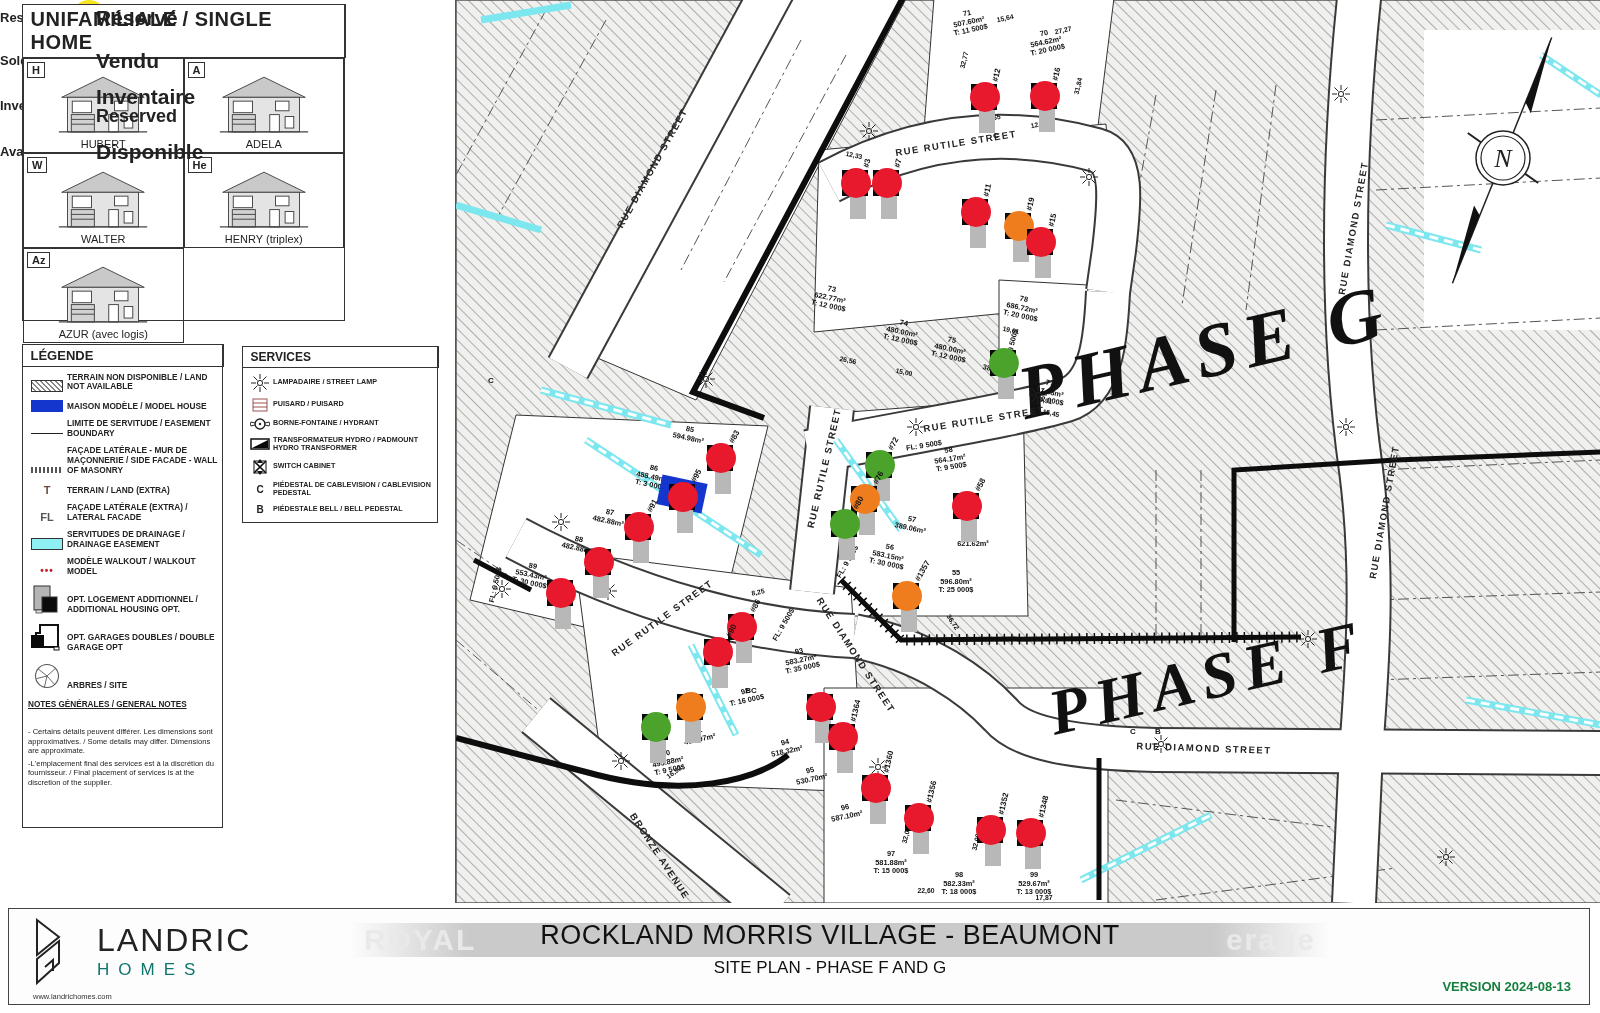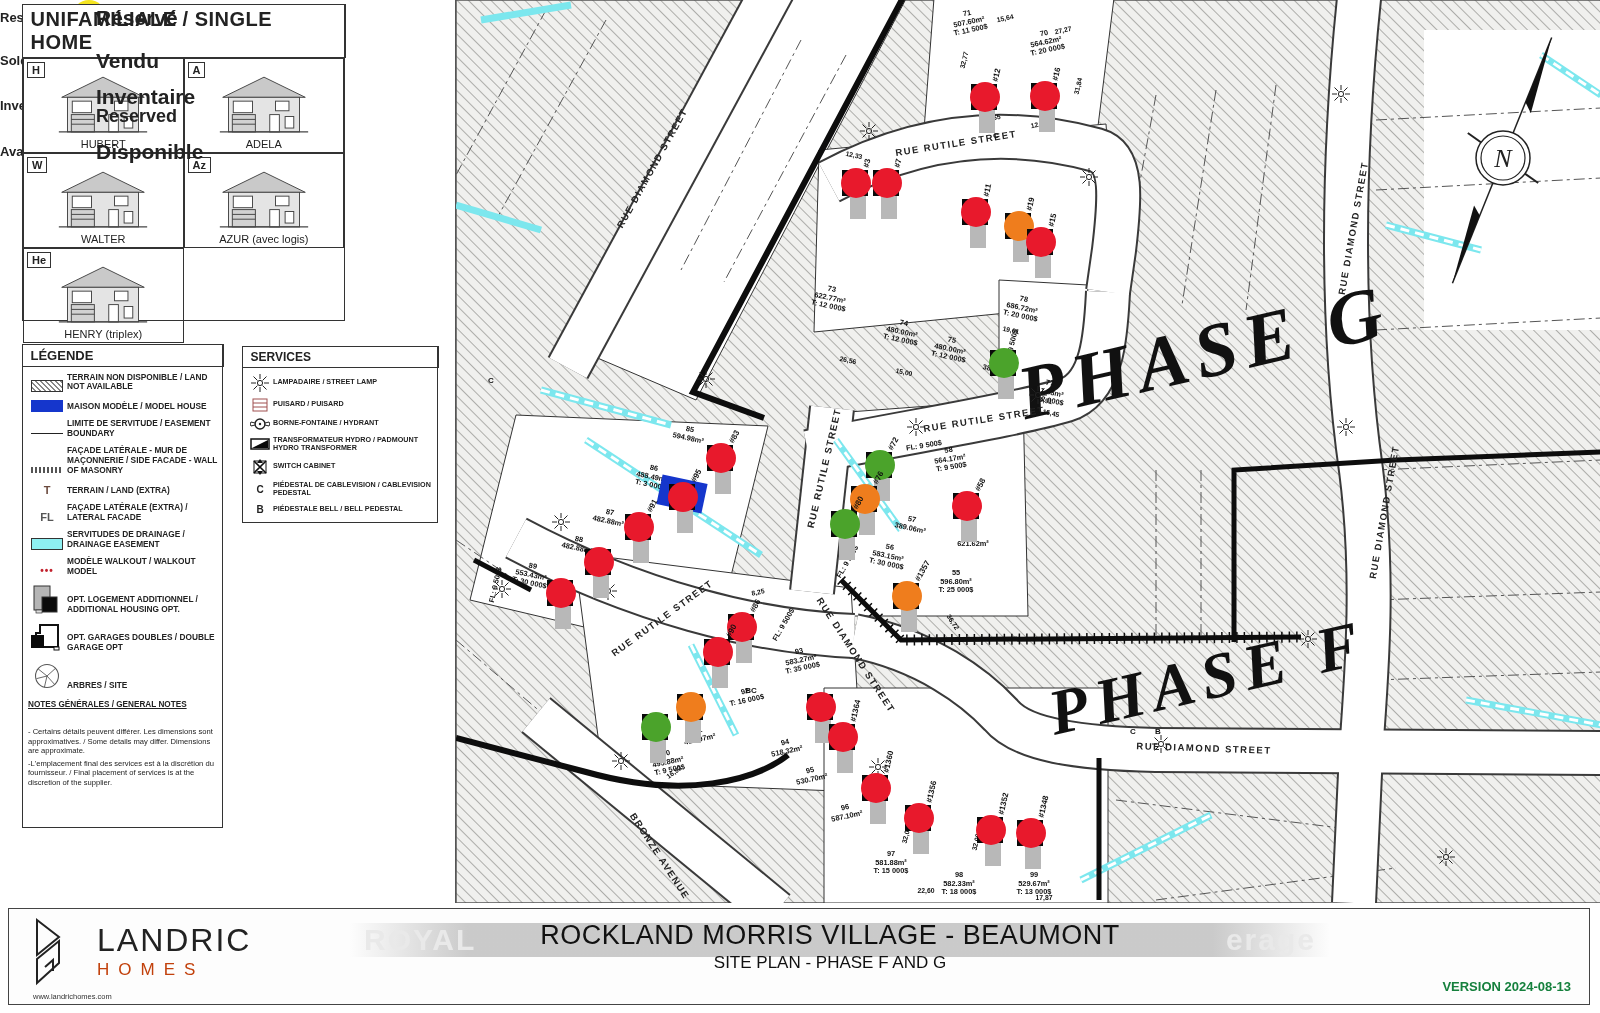--- a/index.html
+++ b/index.html
@@ -71,29 +71,29 @@
   .marker .foot{position:absolute;left:-14px;top:-13px;width:26px;height:26px;background:#0a0a0a;}
   .marker .model-rect{position:absolute;left:-24px;top:-18px;width:46px;height:30px;background:#1536cc;transform:rotate(12deg);}
   .marker .dot{position:absolute;left:-15px;top:-15px;width:30px;height:30px;border-radius:50%;}
   .marker .unit{position:absolute;left:10px;top:-20px;font-size:8px;font-weight:700;color:#111;white-space:nowrap;transform-origin:left center;}
   
   .footer{position:absolute;left:8px;top:908px;width:1582px;height:97px;border:1.5px solid #444;
           background:#fdfdfd;box-sizing:border-box;}
   .logo-zone{position:absolute;left:22px;top:8px;display:flex;align-items:center;}
   .logo-text{margin-left:10px;}
   .logo-name{font-size:32px;letter-spacing:2px;color:#222;line-height:1;}
-  .logo-sub{font-size:17px;letter-spacing:9px;color:#c2410c;margin-top:4px;}
+  .logo-sub{font-size:17px;letter-spacing:9px;color:#0f766e;margin-top:4px;}
   .website{position:absolute;left:24px;bottom:3px;font-size:7.5px;color:#333;}
   .title-zone{position:absolute;left:421px;top:8px;width:800px;text-align:center;}
   .watermark{position:absolute;left:-80px;top:6px;width:980px;height:34px;
              background:linear-gradient(90deg,rgba(200,200,200,0) 0%,rgba(185,185,185,.75) 12%,rgba(185,185,185,.75) 88%,rgba(200,200,200,0) 100%);
              display:flex;justify-content:space-between;align-items:center;padding:0 14px;box-sizing:border-box;}
   .wm-frag{font-size:30px;font-weight:700;color:#e9e9e9;letter-spacing:2px;}
   .main-title{position:relative;font-size:27px;color:#111;letter-spacing:.5px;line-height:36px;}
-  .sub-title{position:relative;font-size:17px;color:#111;}
+  .sub-title{position:relative;font-size:17px;color:#111;margin-top:5px;}
   .version{position:absolute;right:18px;bottom:10px;font-size:13px;font-weight:700;color:#15803d;}
 </style>
 </head>
 <body>
 
 <div class="page">
 
   <div class="panel single-home">
     <div class="panel-title">UNIFAMILIALE / SINGLE HOME</div>
     <div class="model-grid">
@@ -145,54 +145,54 @@
   <line x1="17" y1="47" x2="41" y2="47"></line>
               <line x1="17" y1="52" x2="41" y2="52"></line>
   <rect x="56" y="42" width="10" height="18" fill="#fff"></rect>
   <rect x="72" y="44" width="9" height="12" fill="#fff"></rect>
   <line x1="4" y1="60" x2="96" y2="60" stroke-width="1.5"></line>
  </g>
           </svg>
           <div class="model-name">WALTER</div>
         </div>
         <div class="model-cell">
+          <div class="model-code">He</div>
+          <svg class="house-art" viewBox="0 0 100 64">
+ <g stroke="#444" stroke-width="1">
+  <polygon points="50,3 93,24 7,24" fill="#c9c9c9"></polygon>
+  <rect x="13" y="24" width="74" height="36" fill="#e4e4e4"></rect>
+  <rect x="18" y="28" width="20" height="12" fill="#fff"></rect>
+  <rect x="62" y="28" width="14" height="10" fill="#fff"></rect>
+  <rect x="17" y="42" width="24" height="18" fill="#d2d2d2"></rect>
+  <line x1="17" y1="47" x2="41" y2="47"></line>
+              <line x1="17" y1="52" x2="41" y2="52"></line>
+  <rect x="56" y="42" width="10" height="18" fill="#fff"></rect>
+  <rect x="72" y="44" width="9" height="12" fill="#fff"></rect>
+  <line x1="4" y1="60" x2="96" y2="60" stroke-width="1.5"></line>
+ </g>
+          </svg>
+          <div class="model-name">HENRY (triplex)</div>
+        </div>
+        <div class="model-cell">
           <div class="model-code">Az</div>
           <svg class="house-art" viewBox="0 0 100 64">
  <g stroke="#444" stroke-width="1">
   <polygon points="50,3 93,24 7,24" fill="#c9c9c9"></polygon>
   <rect x="13" y="24" width="74" height="36" fill="#e4e4e4"></rect>
   <rect x="18" y="28" width="20" height="12" fill="#fff"></rect>
   <rect x="62" y="28" width="14" height="10" fill="#fff"></rect>
   <rect x="17" y="42" width="24" height="18" fill="#d2d2d2"></rect>
   <line x1="17" y1="47" x2="41" y2="47"></line>
               <line x1="17" y1="52" x2="41" y2="52"></line>
   <rect x="56" y="42" width="10" height="18" fill="#fff"></rect>
   <rect x="72" y="44" width="9" height="12" fill="#fff"></rect>
   <line x1="4" y1="60" x2="96" y2="60" stroke-width="1.5"></line>
  </g>
           </svg>
           <div class="model-name">AZUR (avec logis)</div>
-        </div>
-        <div class="model-cell">
-          <div class="model-code">He</div>
-          <svg class="house-art" viewBox="0 0 100 64">
- <g stroke="#444" stroke-width="1">
-  <polygon points="50,3 93,24 7,24" fill="#c9c9c9"></polygon>
-  <rect x="13" y="24" width="74" height="36" fill="#e4e4e4"></rect>
-  <rect x="18" y="28" width="20" height="12" fill="#fff"></rect>
-  <rect x="62" y="28" width="14" height="10" fill="#fff"></rect>
-  <rect x="17" y="42" width="24" height="18" fill="#d2d2d2"></rect>
-  <line x1="17" y1="47" x2="41" y2="47"></line>
-              <line x1="17" y1="52" x2="41" y2="52"></line>
-  <rect x="56" y="42" width="10" height="18" fill="#fff"></rect>
-  <rect x="72" y="44" width="9" height="12" fill="#fff"></rect>
-  <line x1="4" y1="60" x2="96" y2="60" stroke-width="1.5"></line>
- </g>
-          </svg>
-          <div class="model-name">HENRY (triplex)</div>
         </div>
       </div>
   </div>
 
   <div class="panel legende">
     <div class="panel-title">LÉGENDE</div>
     <div class="lg-items">
         <div class="lg-row">
           <div class="lg-sw">
             <div class="sw-box sw-hatch"></div>

